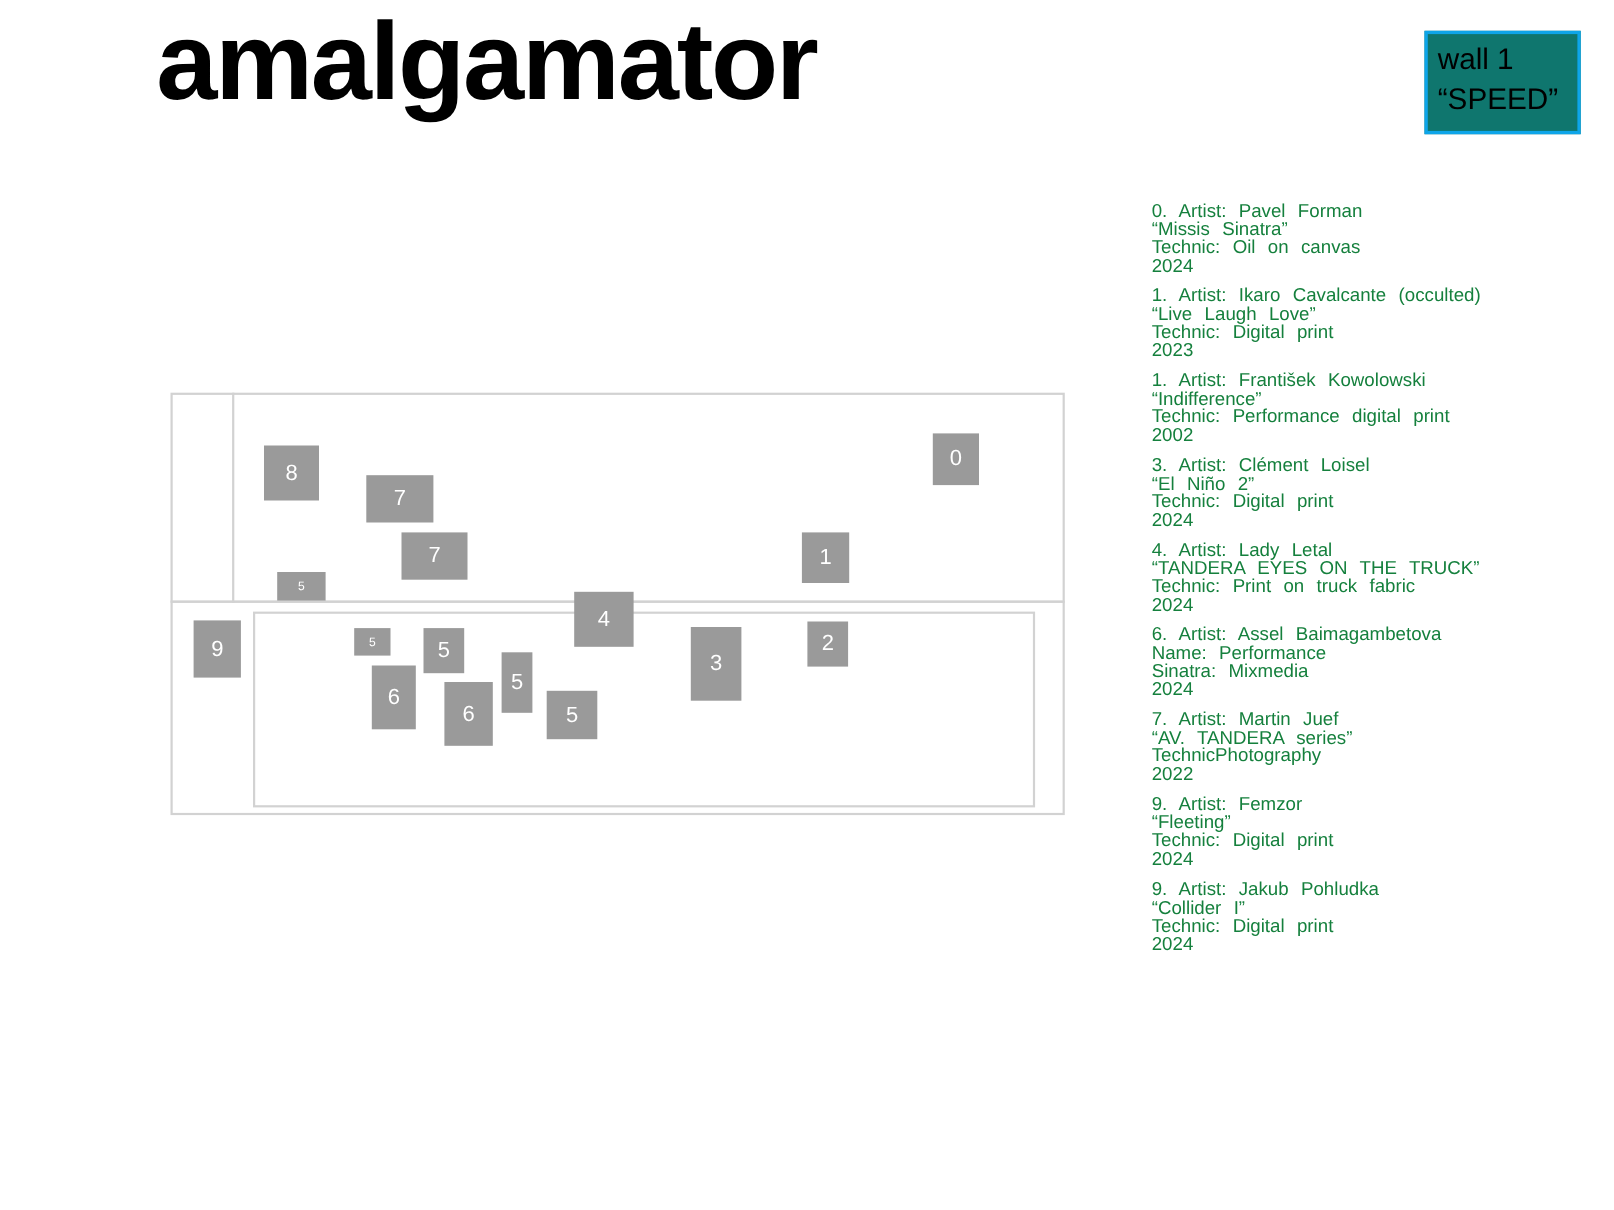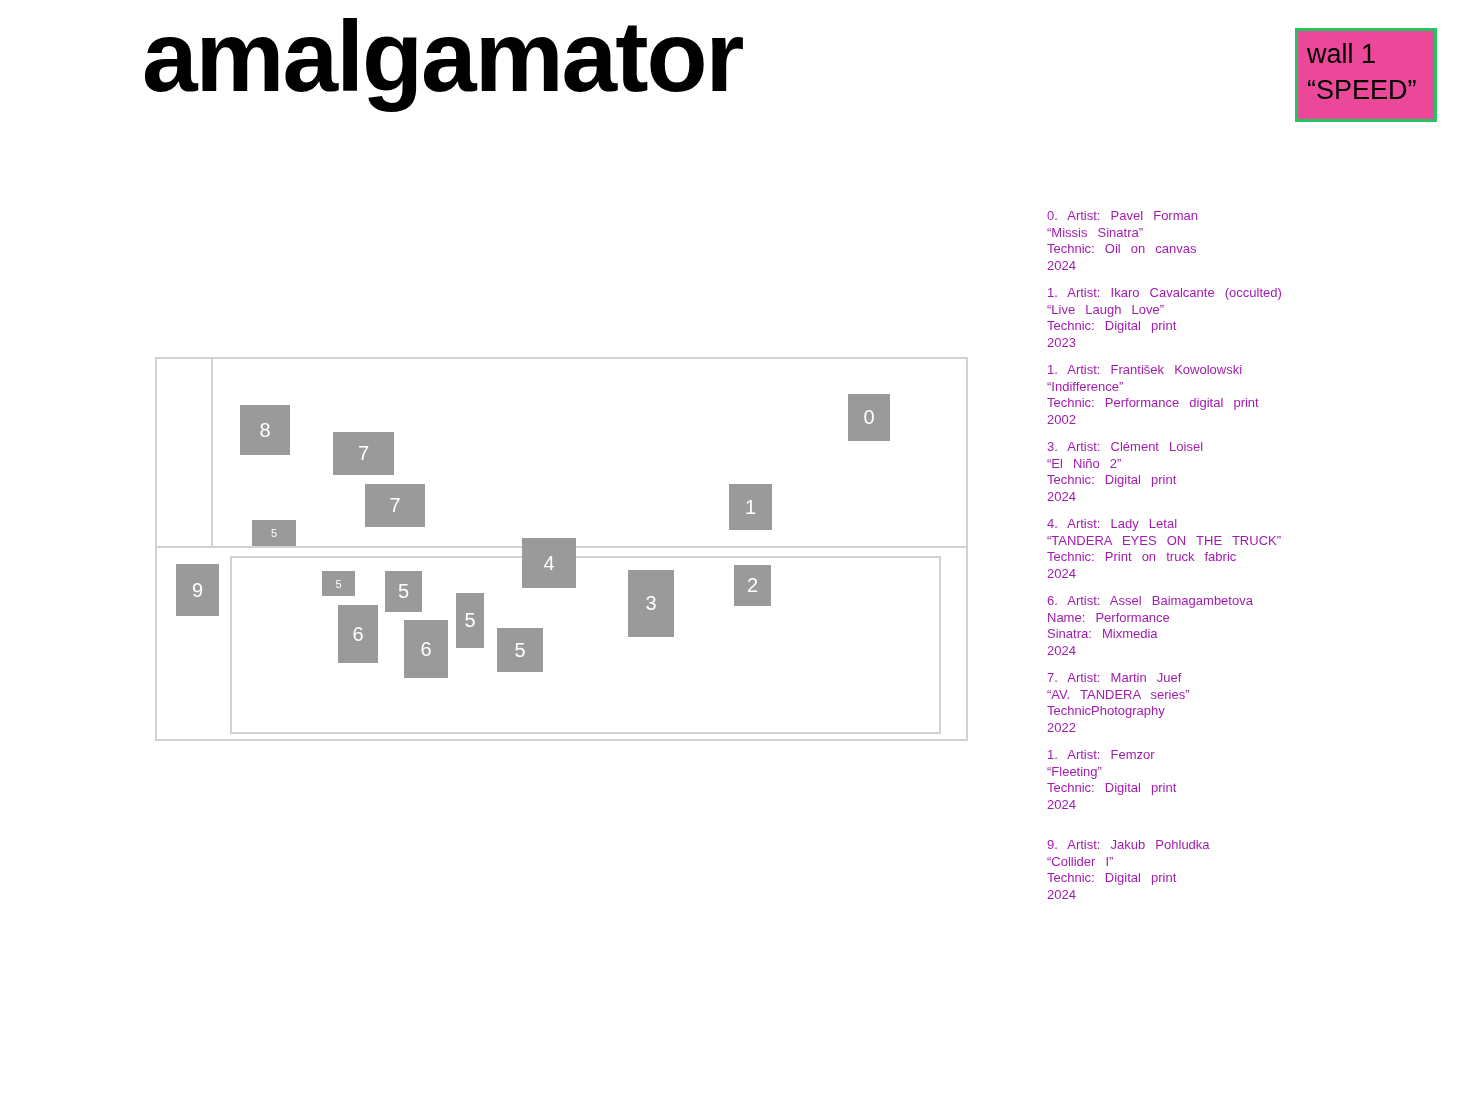--- a/index.html
+++ b/index.html
@@ -12,47 +12,47 @@
 
   
   .logo {
     position:absolute; left:142px; top:0px;
     font-size:100px; font-weight:bold; letter-spacing:-2px; line-height:1.12;
     color:#000;
     text-align:right;
   }
   .wall-tag {
     position:absolute; left:1295px; top:28px; width:142px; height:94px;
-    border:3px solid #22c55e; padding:5px 0 0 9px;
-    font-size:27px; line-height:36px; color:#000; background:#ec4899;
+    border:3px solid #0ea5e9; padding:5px 0 0 9px;
+    font-size:27px; line-height:36px; color:#000; background:#0f766e;
   }
 
   
   .diagram { position:absolute; left:155px; top:357px; width:813px; height:384px; }
   .outline { position:absolute; border:2px solid var(--outline); background:transparent; }
   .outline-top    { left:0; top:0;    width:813px; height:191px; }
   .outline-bottom { left:0; top:189px; width:813px; height:195px; }
   .outline-inner  { left:75px; top:199px; width:711px; height:178px; }
   .vline { position:absolute; left:56px; top:0; width:2px; height:191px; background:var(--outline); }
 
   .art-box {
     position:absolute; background:var(--boxgray);
     display:flex; align-items:center; justify-content:center;
     color:#fff; font-size:20px; font-family:"Liberation Sans", sans-serif;
   }
   .art-box.small { font-size:11px; }
 
   
   .artwork-list {
-    position:absolute; left:1047px; top:208px; width:262px;
-    font-size:13px; line-height:16.5px; color:#a21caf;
+    position:absolute; left:1047px; top:184px; width:262px;
+    font-size:17px; line-height:16.5px; color:#15803d;
     word-spacing:6.5px;
   }
   .entry { margin-bottom:11px; }
-  .entry.spaced { margin-top:24px; }
+  .entry.spaced { margin-top:12px; }
   .entry .line { white-space:nowrap; }
 </style>
 </head>
 <body style="--outline: #d2d2d2; --boxgray: #9a9a9a;">
 
 <h1 class="logo">amalgamator</h1>
 
 <div class="wall-tag">
   <div class="wall-line">wall 1</div>
   <div class="wall-line">“SPEED”</div>
@@ -120,21 +120,21 @@
       <div class="line">Sinatra: Mixmedia</div>
       <div class="line">2024</div>
     </div>
     <div class="entry">
       <div class="line">7. Artist: Martin Juef</div>
       <div class="line">“AV. TANDERA series”</div>
       <div class="line">TechnicPhotography</div>
       <div class="line">2022</div>
     </div>
     <div class="entry">
-      <div class="line">1. Artist: Femzor</div>
+      <div class="line">9. Artist: Femzor</div>
       <div class="line">“Fleeting”</div>
       <div class="line">Technic: Digital print</div>
       <div class="line">2024</div>
     </div>
     <div class="entry spaced">
       <div class="line">9. Artist: Jakub Pohludka</div>
       <div class="line">“Collider I”</div>
       <div class="line">Technic: Digital print</div>
       <div class="line">2024</div>
     </div>

